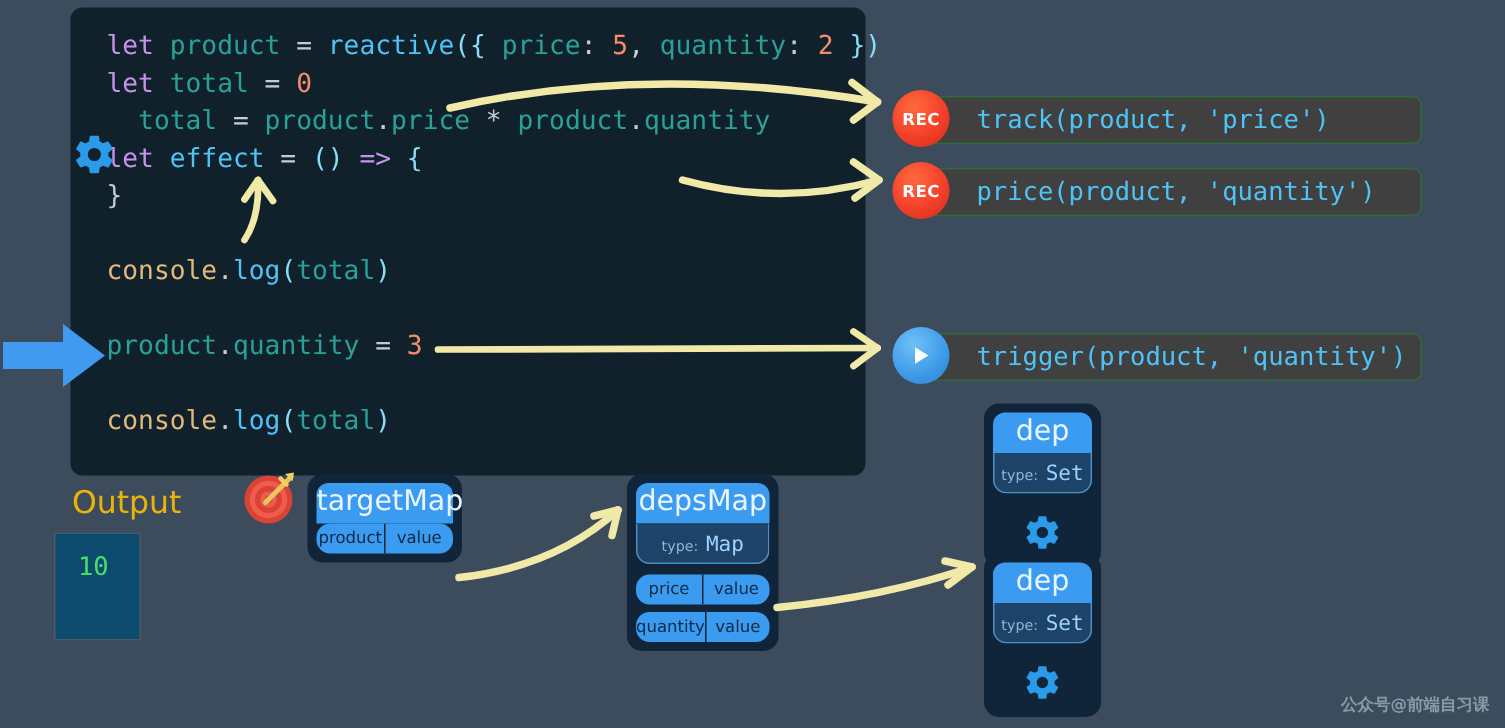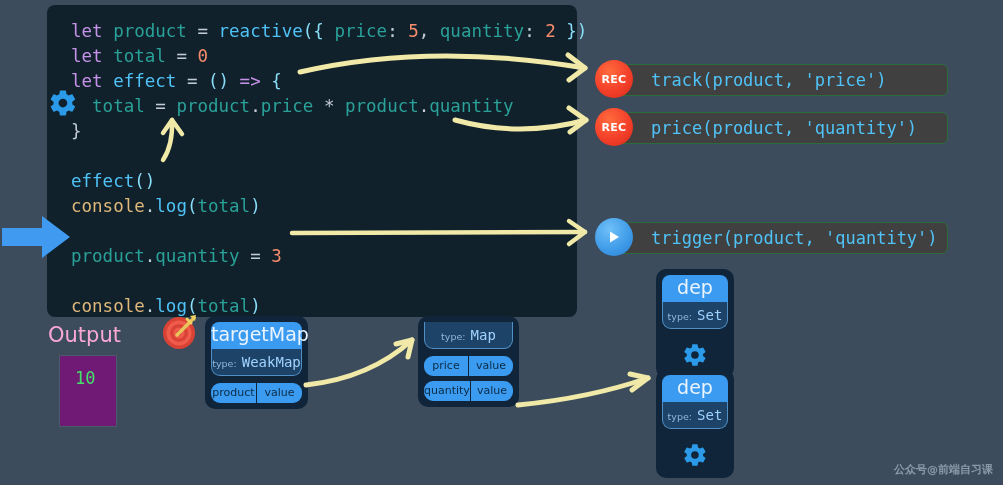--- a/index.html
+++ b/index.html
@@ -110,29 +110,29 @@
   #callout-track-price    { left: 606px; top: 64px;  width: 342px; }
   #callout-track-quantity { left: 606px; top: 112px; width: 342px; }
   #callout-trigger        { left: 606px; top: 222px; width: 342px; }
 
   
   #output-label {
     position: absolute;
     left: 48px;
     top: 323px;
     font-size: 21px;
-    color: #f9a8d4;
+    color: #eab308;
   }
   #output-box {
     position: absolute;
-    left: 59px;
+    left: 36px;
     top: 355px;
     width: 58px;
     height: 72px;
-    background: #701a75;
+    background: #0c4a6e;
     border: 1px solid #4a5a6a;
     box-sizing: border-box;
   }
   #output-value {
     font-family: "DejaVu Sans Mono", "Liberation Mono", monospace;
     font-size: 17px;
     color: #45e06a;
     position: absolute;
     left: 15px;
     top: 12px;
@@ -237,25 +237,24 @@
     color: #8b99a7;
     font-weight: bold;
   }
 </style>
 </head>
 <body>
 
 <div id="code-block">
   <div class="code-line"><span class="kw">let </span><span class="var">product</span><span class="plain"> = </span><span class="fn">reactive</span><span class="pun">({ </span><span class="var">price</span><span class="plain">: </span><span class="num">5</span><span class="plain">, </span><span class="var">quantity</span><span class="plain">: </span><span class="num">2</span><span class="pun"> })</span></div>
   <div class="code-line"><span class="kw">let </span><span class="var">total</span><span class="plain"> = </span><span class="num">0</span></div>
+  <div class="code-line"><span class="var">  total</span><span class="plain"> = </span><span class="var">product</span><span class="plain">.</span><span class="var">price</span><span class="plain"> * </span><span class="var">product</span><span class="plain">.</span><span class="var">quantity</span></div>
   <div class="code-line"><span class="kw">let </span><span class="fn">effect</span><span class="plain"> = </span><span class="pun">() </span><span class="arr">=&gt;</span><span class="pun"> {</span></div>
-  <div class="code-line"><span class="var">  total</span><span class="plain"> = </span><span class="var">product</span><span class="plain">.</span><span class="var">price</span><span class="plain"> * </span><span class="var">product</span><span class="plain">.</span><span class="var">quantity</span></div>
   <div class="code-line"><span class="plain">}</span></div>
   <div class="code-line blank">&nbsp;</div>
-  <div class="code-line"><span class="fn">effect</span><span class="pun">()</span></div>
   <div class="code-line"><span class="obj">console</span><span class="plain">.</span><span class="fn">log</span><span class="pun">(</span><span class="var">total</span><span class="pun">)</span></div>
   <div class="code-line blank">&nbsp;</div>
   <div class="code-line"><span class="var">product</span><span class="plain">.</span><span class="var">quantity</span><span class="plain"> = </span><span class="num">3</span></div>
   <div class="code-line blank">&nbsp;</div>
   <div class="code-line"><span class="obj">console</span><span class="plain">.</span><span class="fn">log</span><span class="pun">(</span><span class="var">total</span><span class="pun">)</span></div>
 </div>
 
 <div id="gear-code" class="gear-icon">
   <svg width="30" height="30" viewBox="0 0 24 24">
     <path fill="#2b9ae8" d="M19.4 13c.04-.32.06-.66.06-1s-.02-.68-.07-1l2.11-1.63a.5.5 0 0 0 .12-.64l-2-3.46a.5.5 0 0 0-.6-.22l-2.49 1a7.3 7.3 0 0 0-1.73-1l-.38-2.65A.49.49 0 0 0 13.93 2h-4a.49.49 0 0 0-.49.42l-.38 2.65c-.63.26-1.2.6-1.73 1l-2.49-1a.5.5 0 0 0-.6.22l-2 3.46a.5.5 0 0 0 .12.64L4.47 11c-.05.32-.07.66-.07 1s.02.68.07 1l-2.11 1.63a.5.5 0 0 0-.12.64l2 3.46c.12.22.39.3.6.22l2.49-1c.52.4 1.1.74 1.73 1l.38 2.65c.04.24.25.42.49.42h4c.24 0 .45-.18.49-.42l.38-2.65c.63-.26 1.2-.6 1.73-1l2.49 1c.22.08.48 0 .6-.22l2-3.46a.5.5 0 0 0-.12-.64L19.4 13zm-7.47 2.5A3.5 3.5 0 1 1 15.43 12a3.5 3.5 0 0 1-3.5 3.5z"></path>
@@ -300,31 +299,28 @@
     <circle cx="19" cy="21" r="5.5" fill="#f05c4c"></circle>
     <circle cx="19" cy="21" r="2.5" fill="#d94235"></circle>
     <path d="M17 23 L34 6" stroke="#e8c45c" stroke-width="3.4" stroke-linecap="round"></path>
     <path d="M30 4 L36 3 L35 9 Z" fill="#f0d060"></path>
     <path d="M27 7 L31 11" stroke="#f0d060" stroke-width="3" stroke-linecap="round"></path>
   </svg>
 </div>
 
 <div class="map-card" id="card-targetmap">
   <div class="map-head">targetMap</div>
-  <div class="map-type">
-    <span class="tlabel">type:</span>
-    <span class="tval">WeakMap</span>
-  </div>
   <div class="kv-row">
     <span class="kv-key">product</span>
     <span class="kv-val">value</span>
   </div>
 </div>
 
 <div class="map-card" id="card-depsmap">
+  <div class="map-head">depsMap</div>
   <div class="map-type">
     <span class="tlabel">type:</span>
     <span class="tval">Map</span>
   </div>
   <div class="kv-row">
     <span class="kv-key">price</span>
     <span class="kv-val">value</span>
   </div>
   <div class="kv-row">
     <span class="kv-key">quantity</span>

